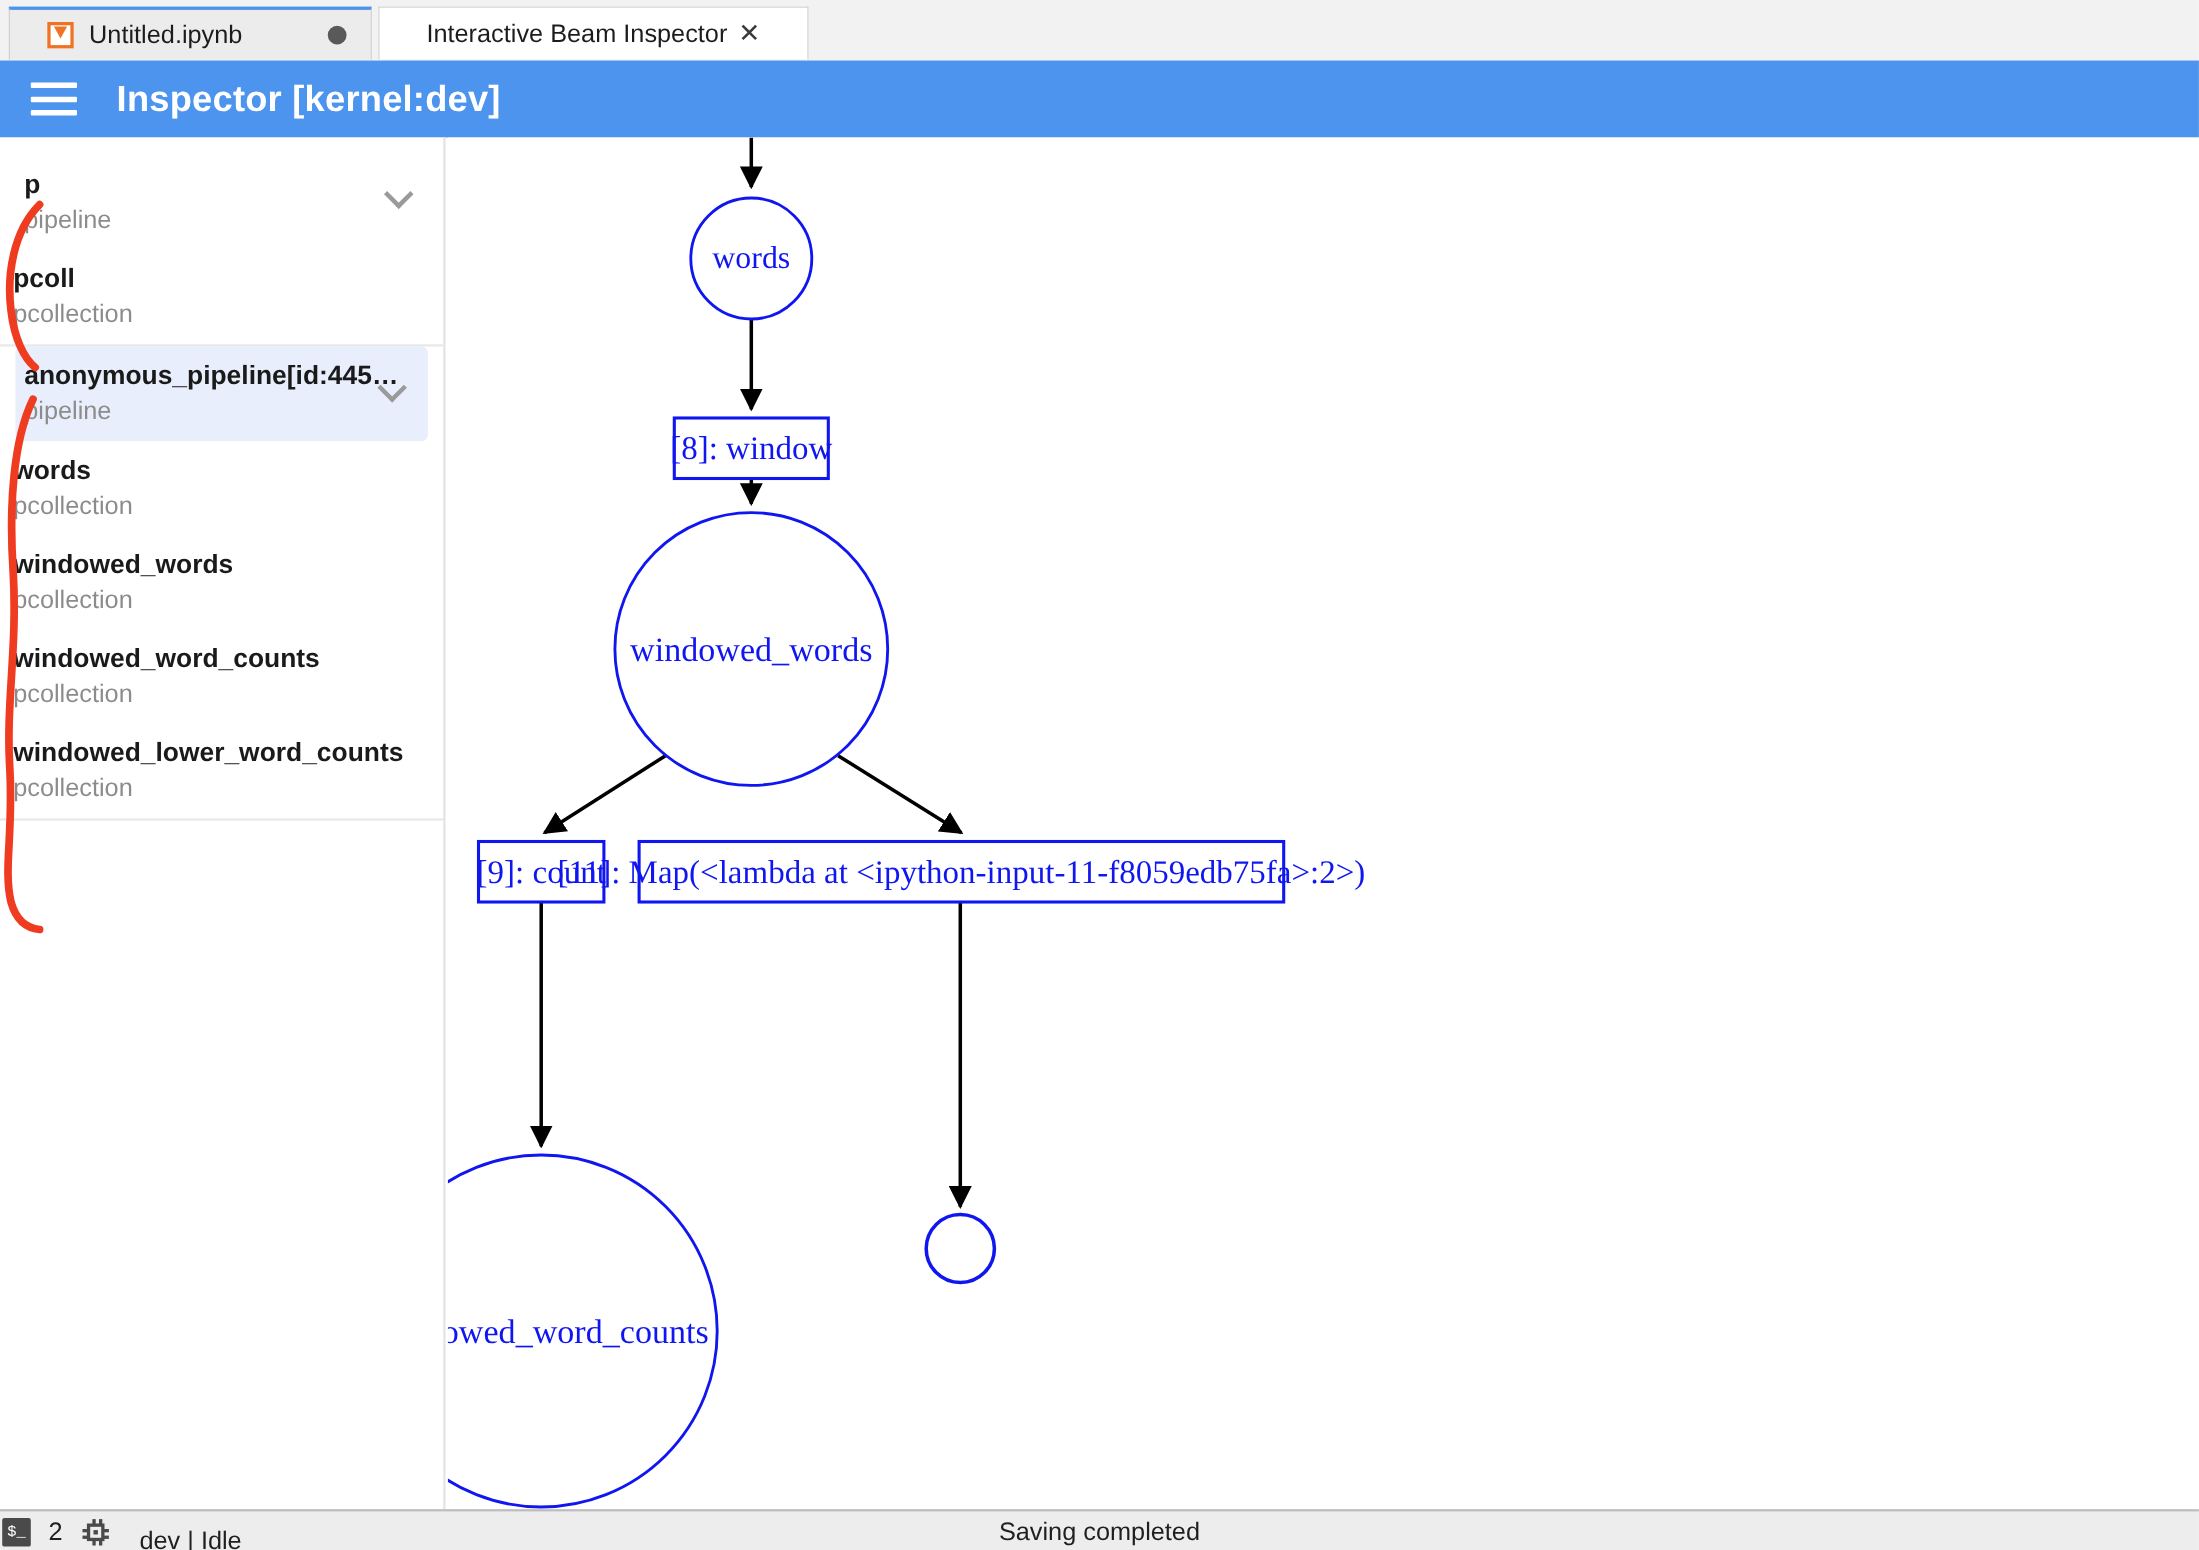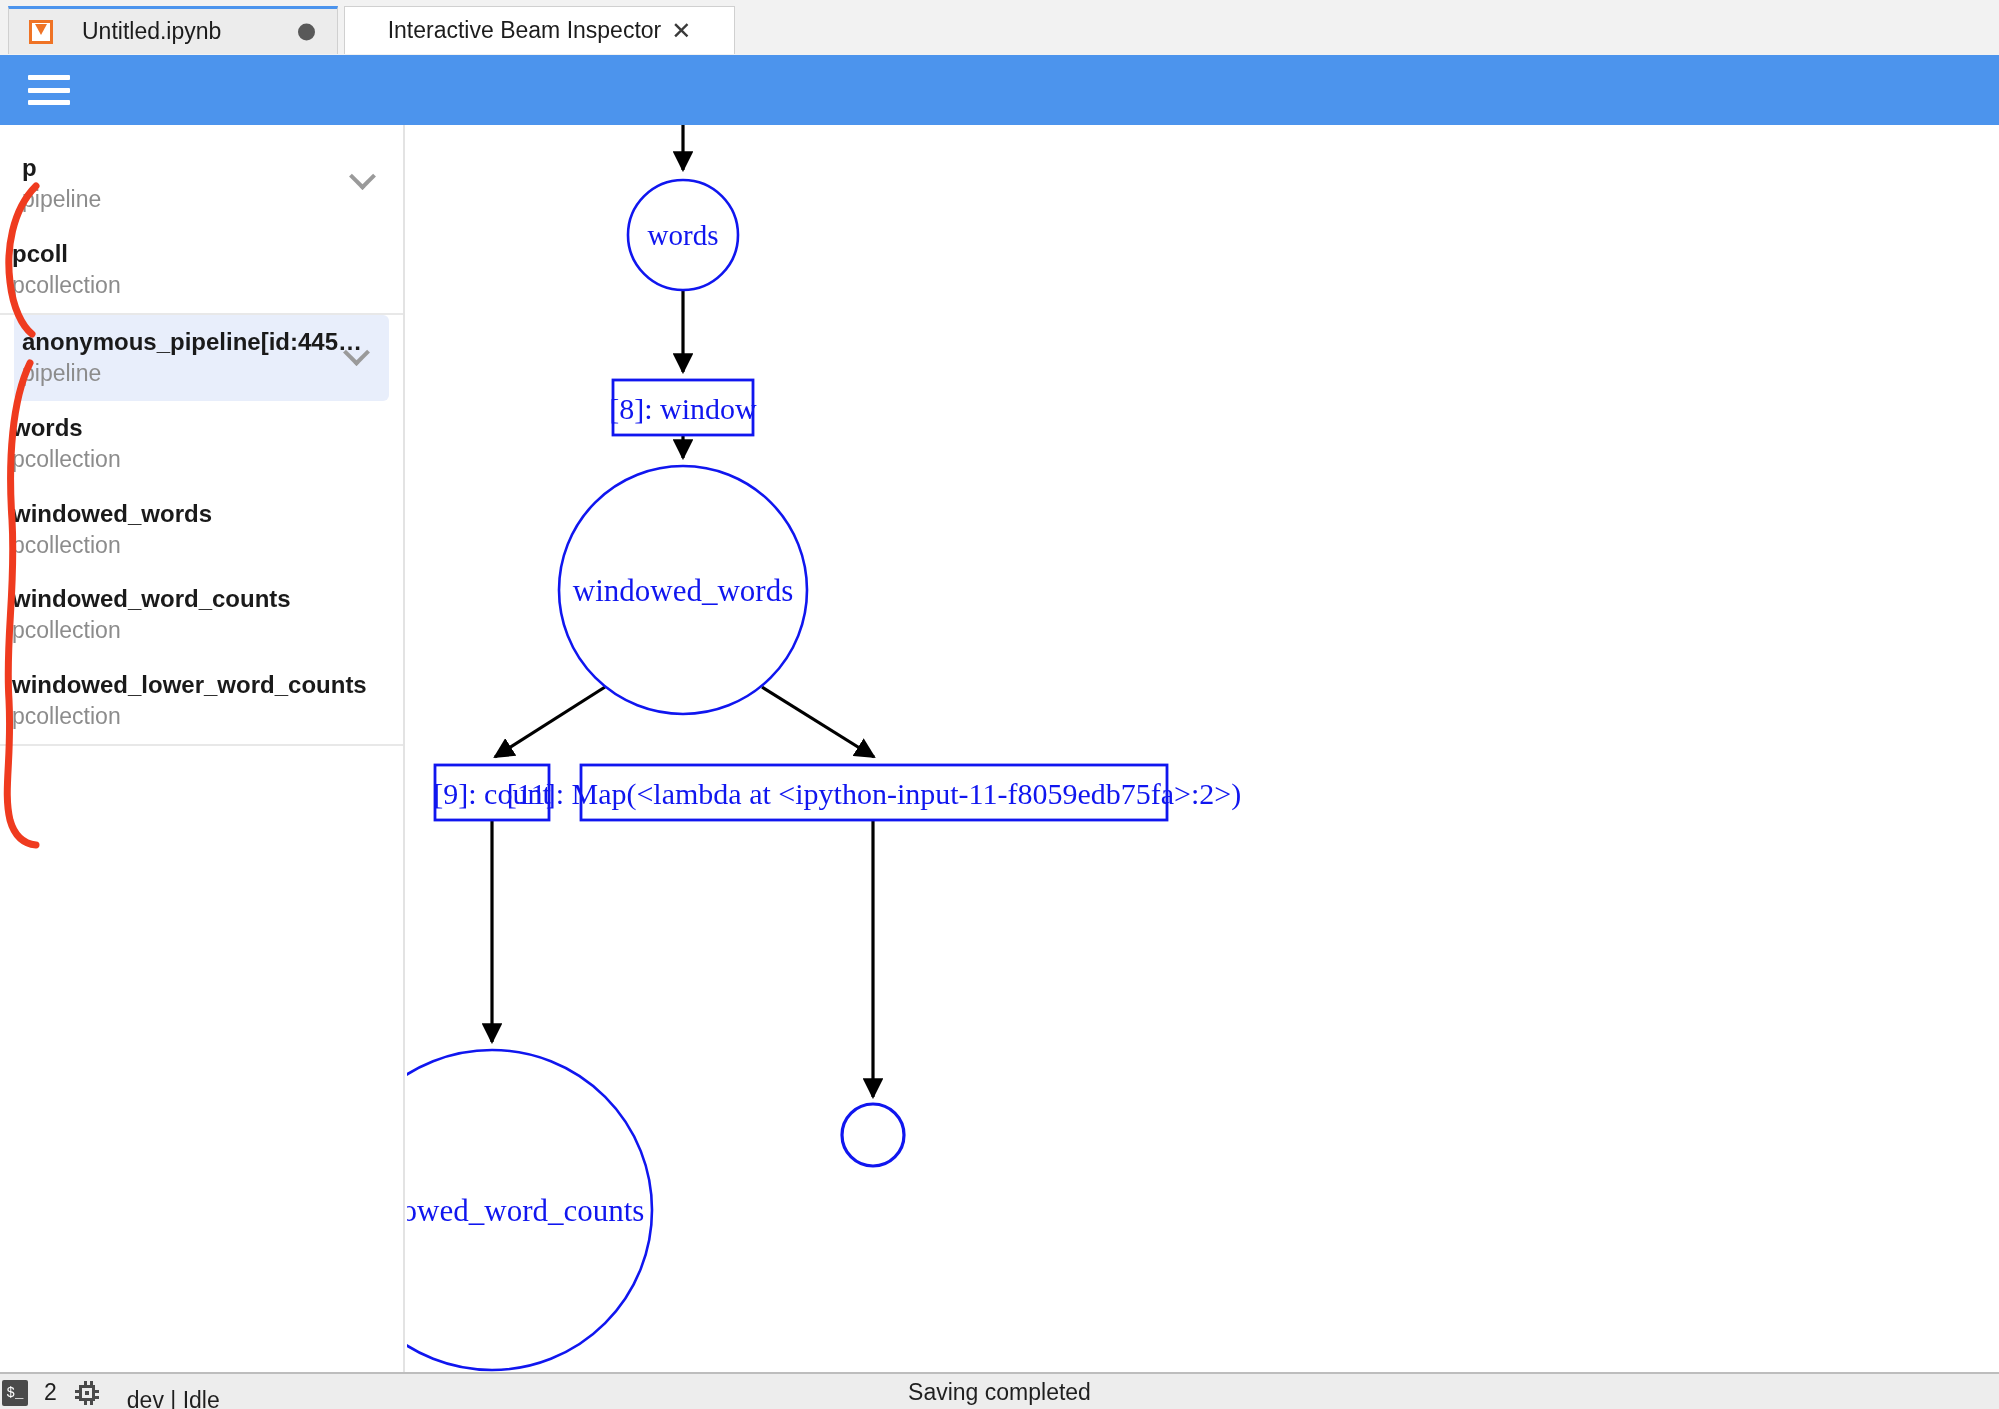--- a/index.html
+++ b/index.html
@@ -22,22 +22,21 @@
     display:flex;align-items:center;
     border:1px solid #d0d0d0;
     border-bottom:none;
     box-sizing:border-box;
     font-size:23px;color:#1c1c1c;
   }
   #tab-notebook{
     left:8px;width:330px;
     background:#ececec;
     border-top:3px solid #4c94ed;
-    padding-left:20px;
-    gap:15px;
+    padding-left:34px;
   }
   #tab-inspector{
     left:344px;width:391px;
     background:#ffffff;
     padding-left:0px;
     justify-content:center;
   }
   .nb-icon{
     width:24px;height:24px;flex:0 0 auto;
     border:3px solid #ef7325;
@@ -175,20 +174,21 @@
     <span class="tab-close">✕</span>
   </div>
 </div>
 
 <div id="header">
   <div id="hamburger">
     <span></span>
       <span></span>
       <span></span>
   </div>
+  <div id="header-title">Inspector [kernel:dev]</div>
 </div>
 
 <div id="sidebar">
 
   <div class="sb-spacer"></div>
 
   <div class="sb-group">
     <div class="sb-row">
       <div class="sb-name">p</div>
       <div class="sb-type">pipeline</div>

